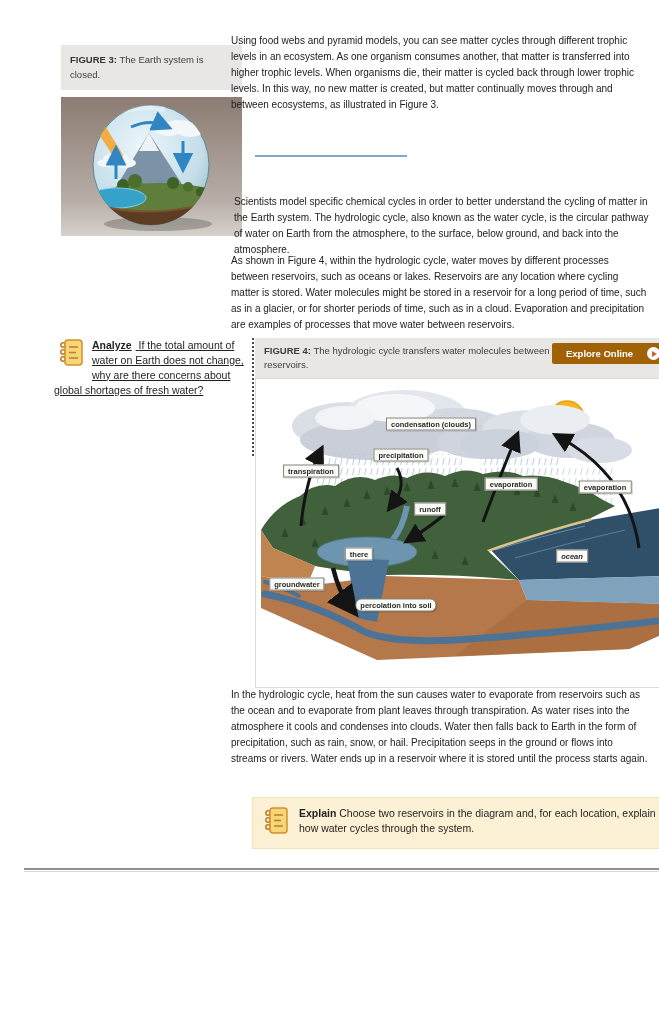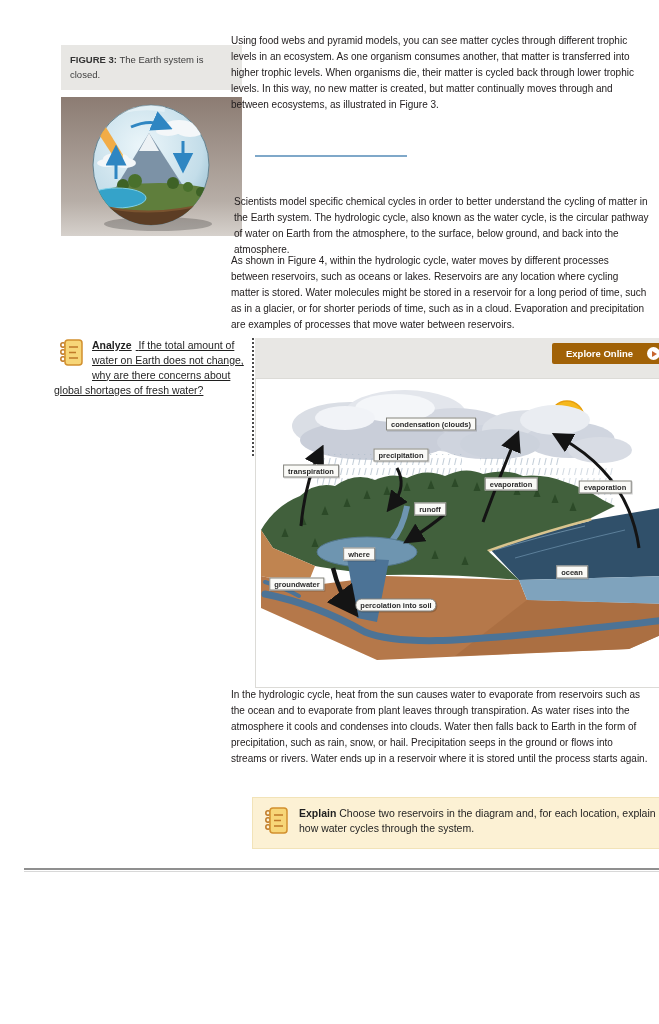--- a/index.html
+++ b/index.html
@@ -120,20 +120,24 @@
 
   <div class="abs" style="left:231px;top:150px;">
     <div class="sect-underline"></div>
   </div>
 
   <p class="abs para" style="left:218px;top:178px;margin:16px;">Scientists model specific chemical cycles in order to better understand the cycling of matter in the Earth system. The hydrologic cycle, also known as the water cycle, is the circular pathway of water on Earth from the atmosphere, to the surface, below ground, and back into the atmosphere.</p>
   <p class="abs para" style="left:231px;top:253px;margin:0;">As shown in Figure 4, within the hydrologic cycle, water moves by different processes between reservoirs, such as oceans or lakes. Reservoirs are any location where cycling matter is stored. Water molecules might be stored in a reservoir for a long period of time, such as in a glacier, or for shorter periods of time, such as in a cloud. Evaporation and precipitation are examples of processes that move water between reservoirs.</p>
 
   <div class="abs" style="left:231px;top:338px;width:418px;height:350px;">
     <div class="fig4cap">
+      <div class="cap">
+        <b>FIGURE 4:</b>
+        <span>The hydrologic cycle transfers water molecules between reservoirs.</span>
+      </div>
       <button class="explore-btn">
         <span>Explore Online</span>
         <span class="play-circle">
             <span class="play-tri"></span>
           </span>
       </button>
     </div>
 
     <div class="diagram">
       <svg width="417" height="310" viewBox="0 0 417 310">
@@ -223,22 +227,22 @@
         </g>
         <rect x="0.5" y="0.5" width="416" height="309" fill="none" stroke="#dcdbd7"></rect>
       </svg>
       
       <div class="dlabel" style="left:176px;top:46px;">condensation (clouds)</div>
       <div class="dlabel" style="left:146px;top:77px;">precipitation</div>
       <div class="dlabel" style="left:56px;top:93px;">transpiration</div>
       <div class="dlabel" style="left:256px;top:106px;">evaporation</div>
       <div class="dlabel" style="left:350px;top:109px;">evaporation</div>
       <div class="dlabel" style="left:175px;top:131px;">runoff</div>
-      <div class="dlabel" style="left:104px;top:176px;">where</div>
-      <div class="dlabel" style="left:317px;top:194px;">ocean</div>
+      <div class="dlabel" style="left:104px;top:176px;">there</div>
+      <div class="dlabel" style="left:317px;top:178px;font-style:italic;">ocean</div>
       <div class="dlabel" style="left:42px;top:206px;">groundwater</div>
       <div class="dlabel" style="left:141px;top:227px;border-radius:6px;">percolation into soil</div>
     </div>
   </div>
 
   <p class="abs para" style="left:231px;top:687px;margin:0;">In the hydrologic cycle, heat from the sun causes water to evaporate from reservoirs such as the ocean and to evaporate from plant leaves through transpiration. As water rises into the atmosphere it cools and condenses into clouds. Water then falls back to Earth in the form of precipitation, such as rain, snow, or hail. Precipitation seeps in the ground or flows into streams or rivers. Water ends up in a reservoir where it is stored until the process starts again.</p>
 
   <div class="abs explain" style="left:228px;top:797px;">
     <span class="nicon">
       <svg width="24" height="28" viewBox="0 0 24 28">

